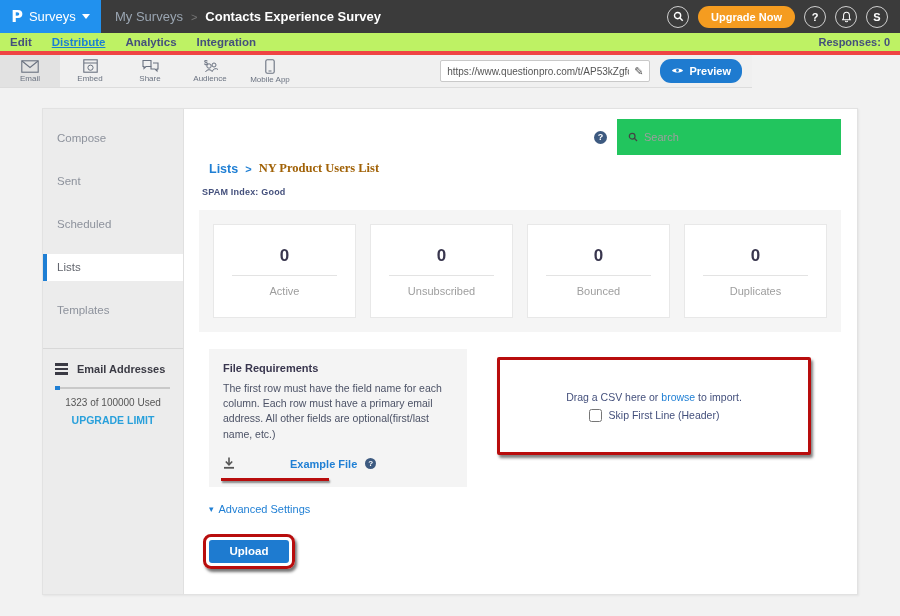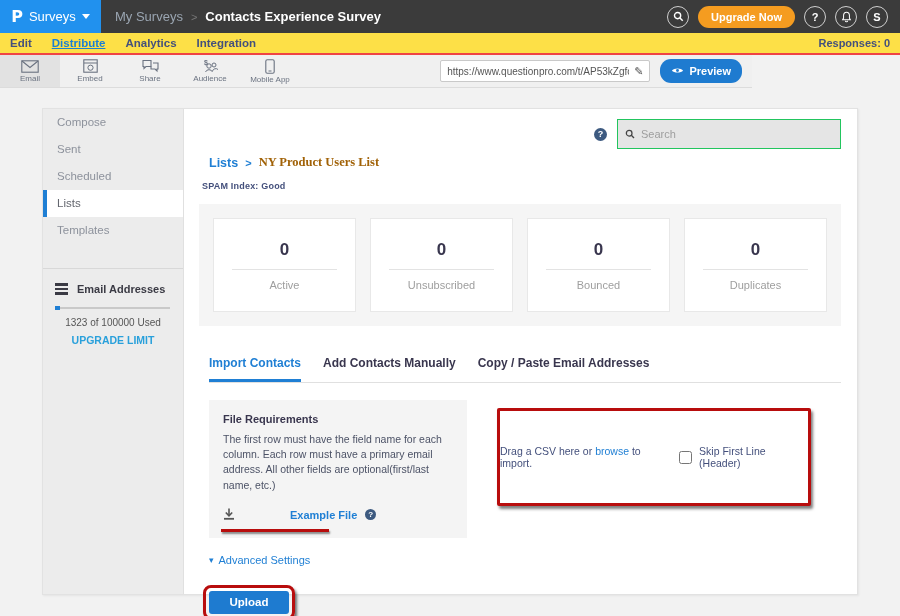--- a/index.html
+++ b/index.html
@@ -14,21 +14,21 @@
   .caret-down { width:0; height:0; border-left:4px solid transparent; border-right:4px solid transparent; border-top:5px solid #fff; display:inline-block; }
   .top-breadcrumb { margin-left:14px; font-size:13px; display:flex; gap:8px; align-items:center; }
   .tb-parent { color:#9aa5b1; }
   .tb-sep { color:#777; font-size:11px; }
   .tb-current { color:#ffffff; font-weight:bold; }
   .topbar-right { margin-left:auto; display:flex; align-items:center; gap:9px; padding-right:12px; }
   .circle-btn { width:22px; height:22px; border:1px solid #cfcfcf; border-radius:50%; display:flex; align-items:center; justify-content:center; color:#fff; font-size:11px; font-weight:bold; cursor:pointer; background:transparent; }
   .upgrade-btn { background:#f59c20; color:#fff; font-size:11px; font-weight:bold; border:none; border-radius:12px; padding:5px 13px; cursor:pointer; }
 
   
-  .subnav { position:absolute; top:33px; left:0; width:900px; height:22px; background:#fde047; border-bottom:2px solid #ef4444; display:flex; align-items:center; font-size:11.5px; font-weight:bold; }
+  .subnav { position:absolute; top:33px; left:0; width:900px; height:22px; background:#bef264; border-bottom:4px solid #ef4444; display:flex; align-items:center; font-size:11.5px; font-weight:bold; }
   .subnav-item { color:#44507c; margin-left:20px; cursor:pointer; }
   .subnav-item:first-child { margin-left:10px; }
   .subnav-item.active { color:#1a7fd4; text-decoration:underline; }
   .responses { margin-left:auto; margin-right:10px; color:#44507c; font-size:11px; font-weight:bold; }
 
   
   .toolbar { position:absolute; top:55px; left:0; width:752px; height:33px; background:#f0f0f0; border-bottom:1px solid #dcdcdc; display:flex; align-items:stretch; }
   .tool-item { width:60px; display:flex; flex-direction:column; align-items:center; justify-content:center; gap:1px; cursor:pointer; color:#6a7280; }
   .tool-item.active { background:#e2e2e2; }
   .tool-item .lbl { font-size:8px; color:#6a7280; }
@@ -37,36 +37,36 @@
   .url-box { display:flex; align-items:center; background:#fff; border:1px solid #c9c9c9; border-radius:2px; height:22px; padding:0 6px; gap:5px; }
   .url-input { border:none; outline:none; font-size:10px; color:#555; width:182px; font-family:"Liberation Sans", sans-serif; background:transparent; }
   .pencil { font-size:11px; color:#555; cursor:pointer; }
   .preview-btn { background:#1e7bd0; color:#fff; border:none; border-radius:11px; height:24px; padding:0 11px; font-size:11px; font-weight:bold; display:flex; align-items:center; gap:5px; cursor:pointer; }
 
   
   .panel { position:absolute; left:42px; top:108px; width:816px; height:487px; background:#ffffff; border:1px solid #e2e2e2; box-shadow:1px 1px 2px rgba(0,0,0,0.06); display:flex; }
 
   
   .side { width:141px; background:#ececec; border-right:1px solid #e0e0e0; flex-shrink:0; }
-  .side-item { font-size:11.5px; color:#8d929c; padding:7px 0 7px 14px; height:27px; cursor:pointer; }
+  .side-item { font-size:11.5px; color:#8d929c; padding:7px 0 7px 14px; height:27px; cursor:pointer;margin-top:16px; }
   .side-item.active { background:#ffffff; border-left:4px solid #1f7fd4; padding-left:10px; color:#63666e; }
   .email-block { margin-top:24px; border-top:1px solid #d8d8d8; padding:14px 12px 0 12px;text-align:center; }
   .email-head { display:flex; align-items:center; gap:9px; color:#3a3a44; font-size:11px; font-weight:bold; }
   .list-icon { display:flex; flex-direction:column; gap:2px; }
   .list-icon i { display:block; width:13px; height:2.5px; background:#3a3a44; }
   .progress { margin-top:12px; position:relative; height:2px; background:#c9c9c9; width:115px; }
   .progress .fill { position:absolute; left:0; top:-1px; height:4px; width:5px; background:#1f7fd4; }
   .usage { margin-top:8px; font-size:10px; color:#555; }
   .upgrade-limit { margin-top:6px; font-size:10.5px; font-weight:bold; color:#29a0db; cursor:pointer; }
 
   
   .content { flex:1; position:relative; }
   .search-row { display:flex; justify-content:flex-end; align-items:center; gap:10px; padding:10px 16px 0 0; }
   .help-dot { width:13px; height:13px; border-radius:50%; background:#3d5a80; color:#fff; font-size:9px; font-weight:bold; display:flex; align-items:center; justify-content:center; cursor:pointer; }
-  .search-box { width:224px; height:20px; background:#e5e5e5; border:1px solid #22c55e; display:flex; align-items:center; gap:6px; padding:14px 7px; }
+  .search-box { width:224px; height:20px; background:#22c55e; border:4px solid #22c55e; display:flex; align-items:center; gap:6px; padding:14px 7px; }
   .search-box input { border:none; outline:none; background:transparent; font-size:11px; color:#555; width:100%; font-family:"Liberation Sans", sans-serif; }
   .search-box input::placeholder { color:#9e9e9e; }
 
   .crumb-row { padding:6px 0 0 25px; font-size:12.5px; font-weight:bold; display:flex; gap:7px; align-items:center; }
   .crumb-link { color:#1f7fd4; cursor:pointer; }
   .crumb-sep { color:#1f7fd4; font-size:11px; }
   .crumb-current { color:#a16207;font-family:Liberation Serif, serif; }
   .spam { padding:11px 0 0 18px; font-size:9px; font-weight:bold; color:#44507c; letter-spacing:0.2px; }
 
   .stat-band { margin:13px 16px 0 15px; background:#f5f5f5; padding:14px; display:flex; gap:14px; }
@@ -82,21 +82,21 @@
   .cols { display:flex; margin:17px 16px 0 25px; align-items:flex-start; }
   .filereq { width:258px; background:#f4f4f4; padding:13px 14px 14px 14px; }
   .filereq-title { font-size:11px; font-weight:bold; color:#39364e; }
   .filereq-body { margin-top:7px; font-size:10.5px; line-height:1.45; color:#4c5266; }
   .example-row { margin-top:13px; display:flex; align-items:center; gap:8px; position:relative; }
   .example-link { font-size:11px; font-weight:bold; color:#1f7fd4; cursor:pointer;padding-left:47px; }
   .q-dot { width:11px; height:11px; border-radius:50%; background:#3d5a80; color:#fff; font-size:8px; font-weight:bold; display:flex; align-items:center; justify-content:center; cursor:pointer; }
   .red-underline { position:absolute; left:-2px; bottom:-8px; width:108px; height:3px; background:#b80d0d; box-shadow:1px 2px 2px rgba(0,0,0,0.45); }
 
   .dropzone-wrap { margin-left:30px; margin-top:8px; }
-  .dropzone { width:314px; height:98px; border:3px solid #b80d0d; border-radius:2px; background:#fff; box-shadow:2px 3px 3px rgba(0,0,0,0.5); display:flex; flex-direction:row; align-items:center; justify-content:center; gap:6px; }
+  .dropzone { width:314px; height:98px; border:3px solid #b80d0d; border-radius:2px; background:#fff; box-shadow:2px 3px 3px rgba(0,0,0,0.5); display:flex; flex-direction:column; align-items:center; justify-content:center; gap:6px; }
   .dz-line1 { font-size:10.5px; color:#44507c; }
   .dz-browse { color:#1f7fd4; cursor:pointer; }
   .dz-line2 { display:flex; align-items:center; gap:7px; font-size:10.5px; color:#44507c; }
   .dz-line2 input { width:13px; height:13px; accent-color:#fff; cursor:pointer; }
 
   .advanced { margin:16px 0 0 25px; font-size:11px; color:#1f7fd4; display:flex; align-items:center; gap:5px; cursor:pointer; }
   .adv-caret { font-size:9px; }
 
   .upload-wrap { margin:19px 0 0 19px; display:inline-block; border:3px solid #b80d0d; border-radius:8px; padding:3px; box-shadow:2px 3px 3px rgba(0,0,0,0.55); }
   .upload-btn { background:#1e7bd0; color:#fff; border:none; border-radius:3px; width:80px; height:23px; font-size:11.5px; font-weight:bold; cursor:pointer; font-family:"Liberation Sans", sans-serif; }
@@ -279,25 +279,20 @@
           <div class="stat-div"></div>
           <div class="stat-label">Bounced</div>
         </div>
         <div class="stat-card">
           <div class="stat-value">0</div>
           <div class="stat-div"></div>
           <div class="stat-label">Duplicates</div>
         </div>
       </div>
 
-      <div class="tabs">
-        <span class="tab active">Import Contacts</span>
-        <span class="tab">Add Contacts Manually</span>
-        <span class="tab">Copy / Paste Email Addresses</span>
-      </div>
 
       <div class="cols">
         <div class="filereq">
           <div class="filereq-title">File Requirements</div>
           <div class="filereq-body">The first row must have the field name for each column. Each row must have a primary email address. All other fields are optional(first/last name, etc.)</div>
           <div class="example-row">
             <span>
               <svg width="12" height="12" viewBox="0 0 12 12">
                   <path d="M6 0.5 L6 7" stroke="#555" stroke-width="1.6" fill="none"></path>
                   <path d="M2.8 4.5 L6 7.8 L9.2 4.5" stroke="#555" stroke-width="1.6" fill="none"></path>

